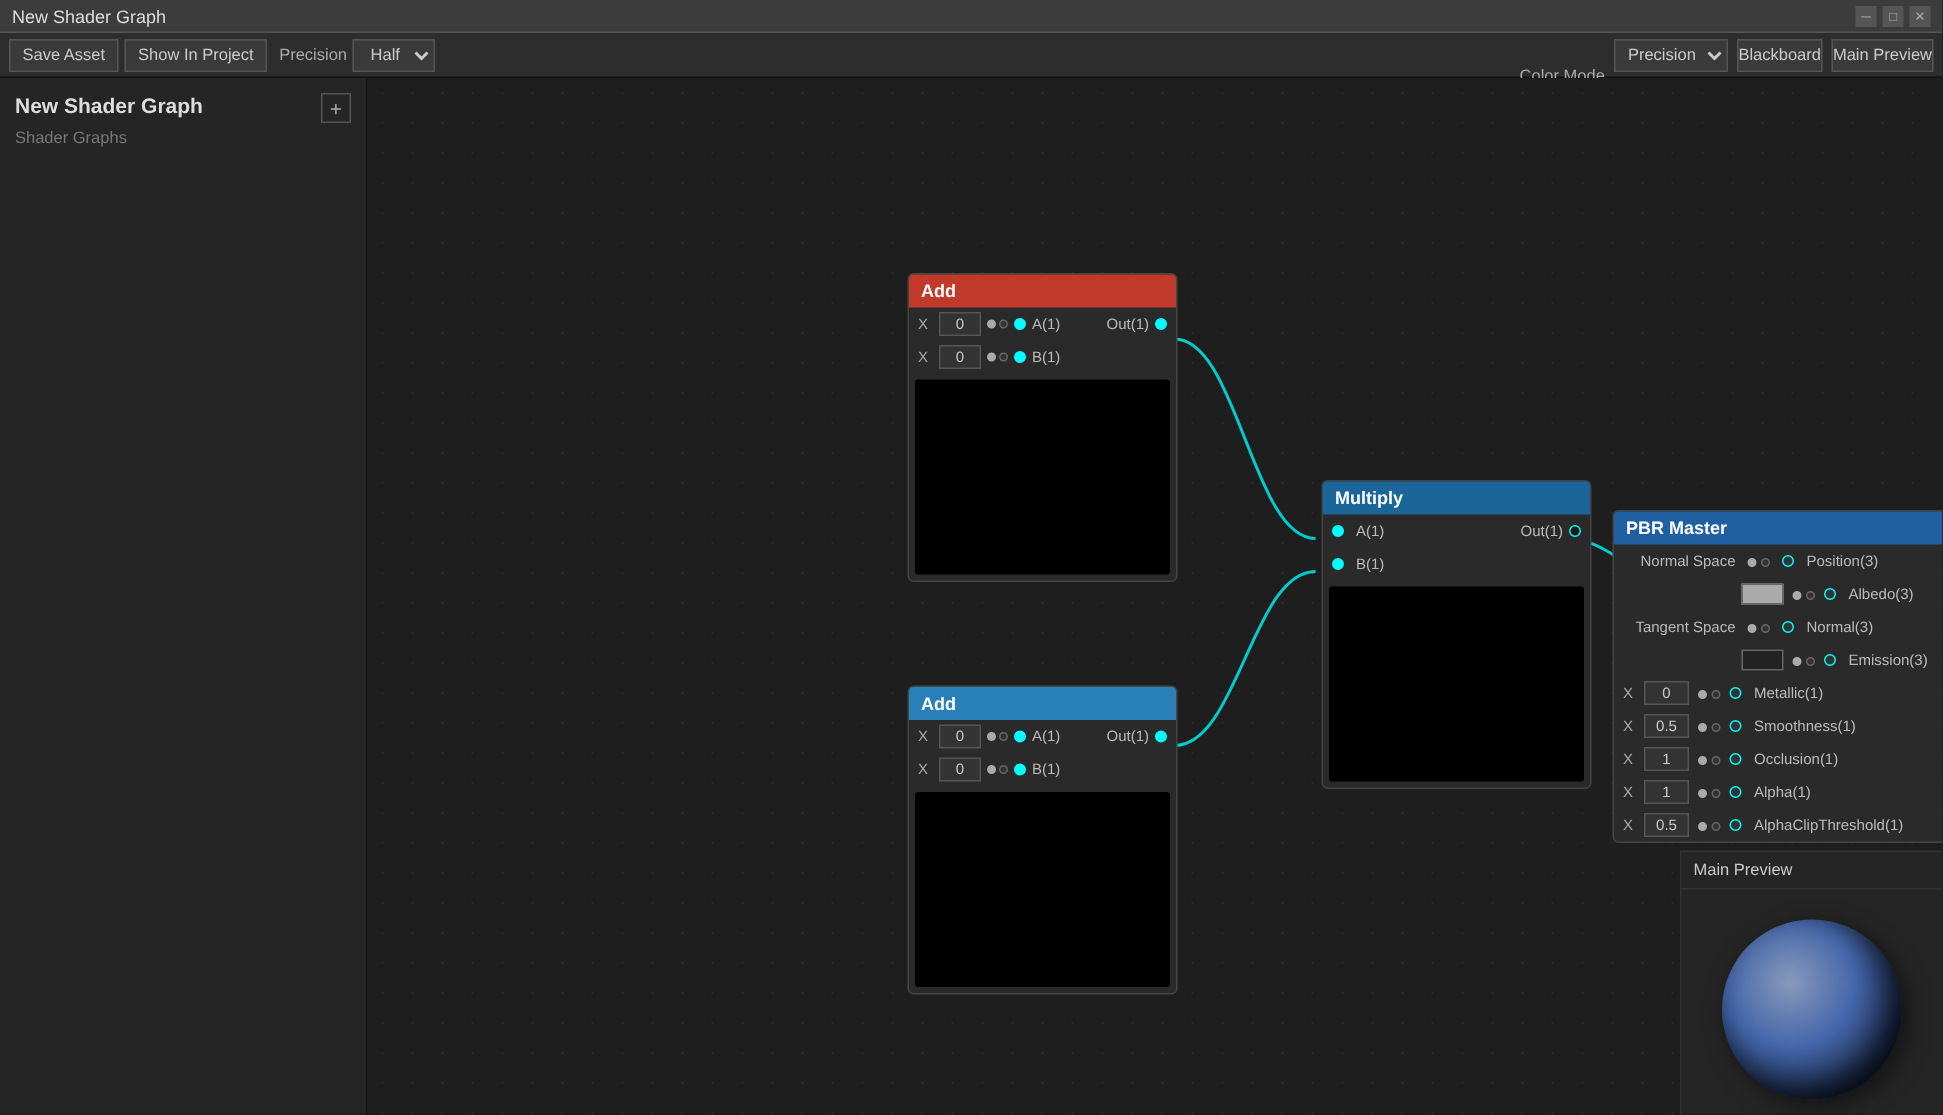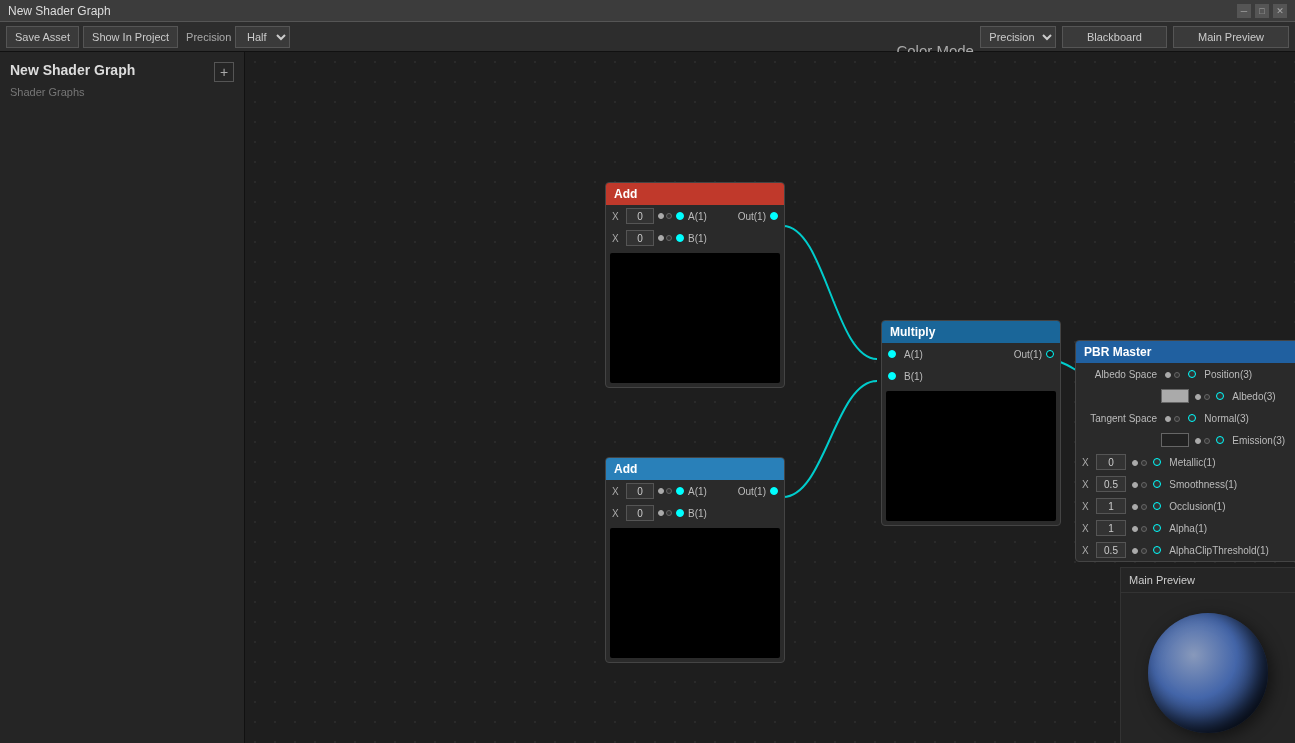--- a/index.html
+++ b/index.html
@@ -74,26 +74,26 @@
       font-size: 11px;
       padding: 0 4px;
       text-align: center;
     }
     .toolbar-spacer { flex: 1; }
     .toolbar-right {
       display: flex;
       align-items: center;
       gap: 6px;
     }
-    .color-mode-label { color: #aaa; font-size: 15px; margin-top: 28px; }
+    .color-mode-label { color: #aaa; font-size: 11px; margin-top: 28px; }
     .toolbar-right-btn {
       background: #3a3a3a;
       border: 1px solid #555;
       color: #ccc;
-      padding: 2px 24px;
+      padding: 2px 0;
       font-size: 11px;
       height: 22px;
       cursor: pointer;
     }
 
     
     #main {
       display: flex;
       height: calc(743px - 52px);
     }
@@ -415,21 +415,21 @@
       </div>
       <div class="node-preview"></div>
     </div>
 
     <div class="node pbr-node" style="left:830px; top:288px; width:260px;">
       <div class="node-header pbr">
         <span>PBR Master</span>
       </div>
 
       <div class="pbr-row">
-        <span class="pbr-label">Albedo Space</span>
+        <span class="pbr-label">Normal Space</span>
         <span class="dots-group" style="margin-left:4px;">
           <span class="port-dot small-white"></span>
           <span class="port-dot small-gray"></span>
         </span>
         <span class="port-dot" style="margin-left:4px; border-color:#0ff;"></span>
         <span class="pbr-port-label">Position(3)</span>
       </div>
 
       <div class="pbr-row">
         <span class="pbr-label"></span>

